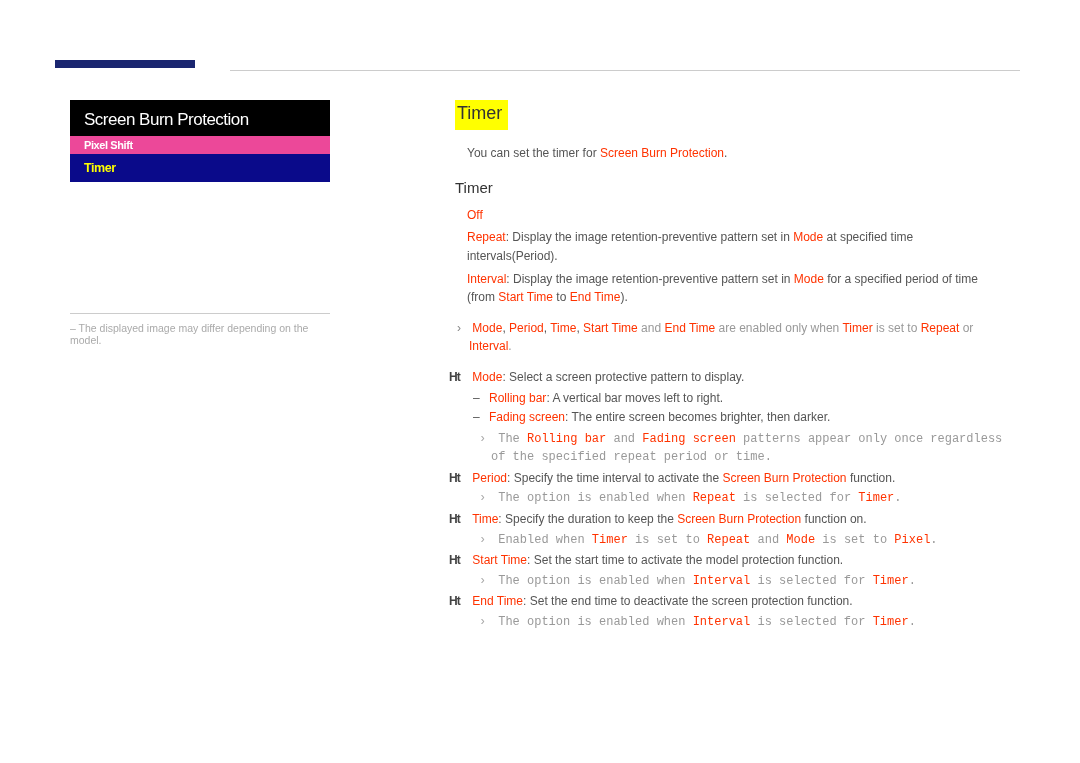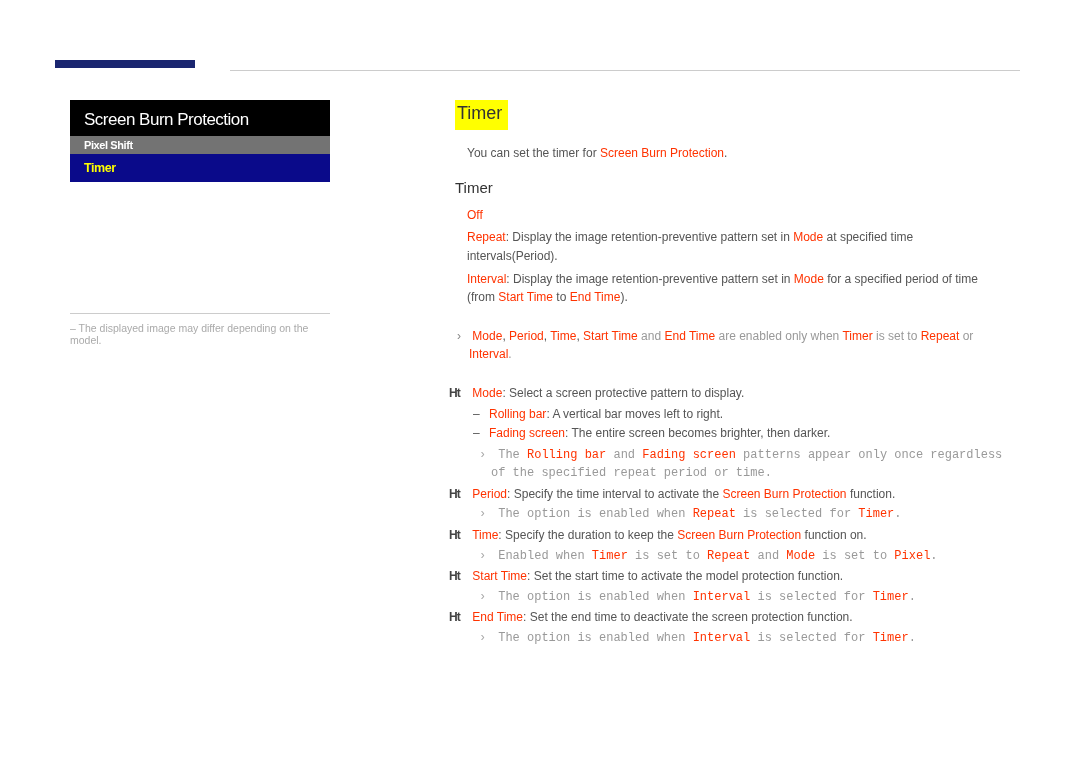--- a/index.html
+++ b/index.html
@@ -45,21 +45,21 @@
     font-size: 17px;
     letter-spacing: -0.5px;
     font-weight: 400;
   }
   .sb-row {
     padding: 3px 14px;
     font-size: 11px;
     font-weight: 700;
     letter-spacing: -0.4px;
   }
-  .sb-black { background:#737373; color:#fff; }
+  .sb-black { background:#ec4899; color:#fff; }
   .sb-navy { background:#0a0a8a; color:#ff0; font-size:12.5px; padding:7px 14px; }
   .sb-white { background:#fff; height: 90px; }
   .left-hr {
     border: none;
     border-top: 1px solid #ccc;
     margin: 35px 0 8px 0;
     width: 260px;
   }
   .disclaimer {
     font-size: 10.5px;
@@ -90,21 +90,21 @@
   .para { margin: 4px 12px; }
   .hl { color: #ff3300; }
   .subhead {
     font-size: 15px;
     color: #333;
     margin: 14px 0 6px 0;
   }
   ul.b1 {
     list-style: none;
     padding-left: 14px;
-    margin: 20px 0;
+    margin: 12px 0;
   }
   ul.b1 > li::before {
     content: "› ";
     color: #888;
     display:inline-block;
     width:12px;
     margin-left:-12px;
   }
   ul.b1.ht > li::before {
     content: "Ht";

